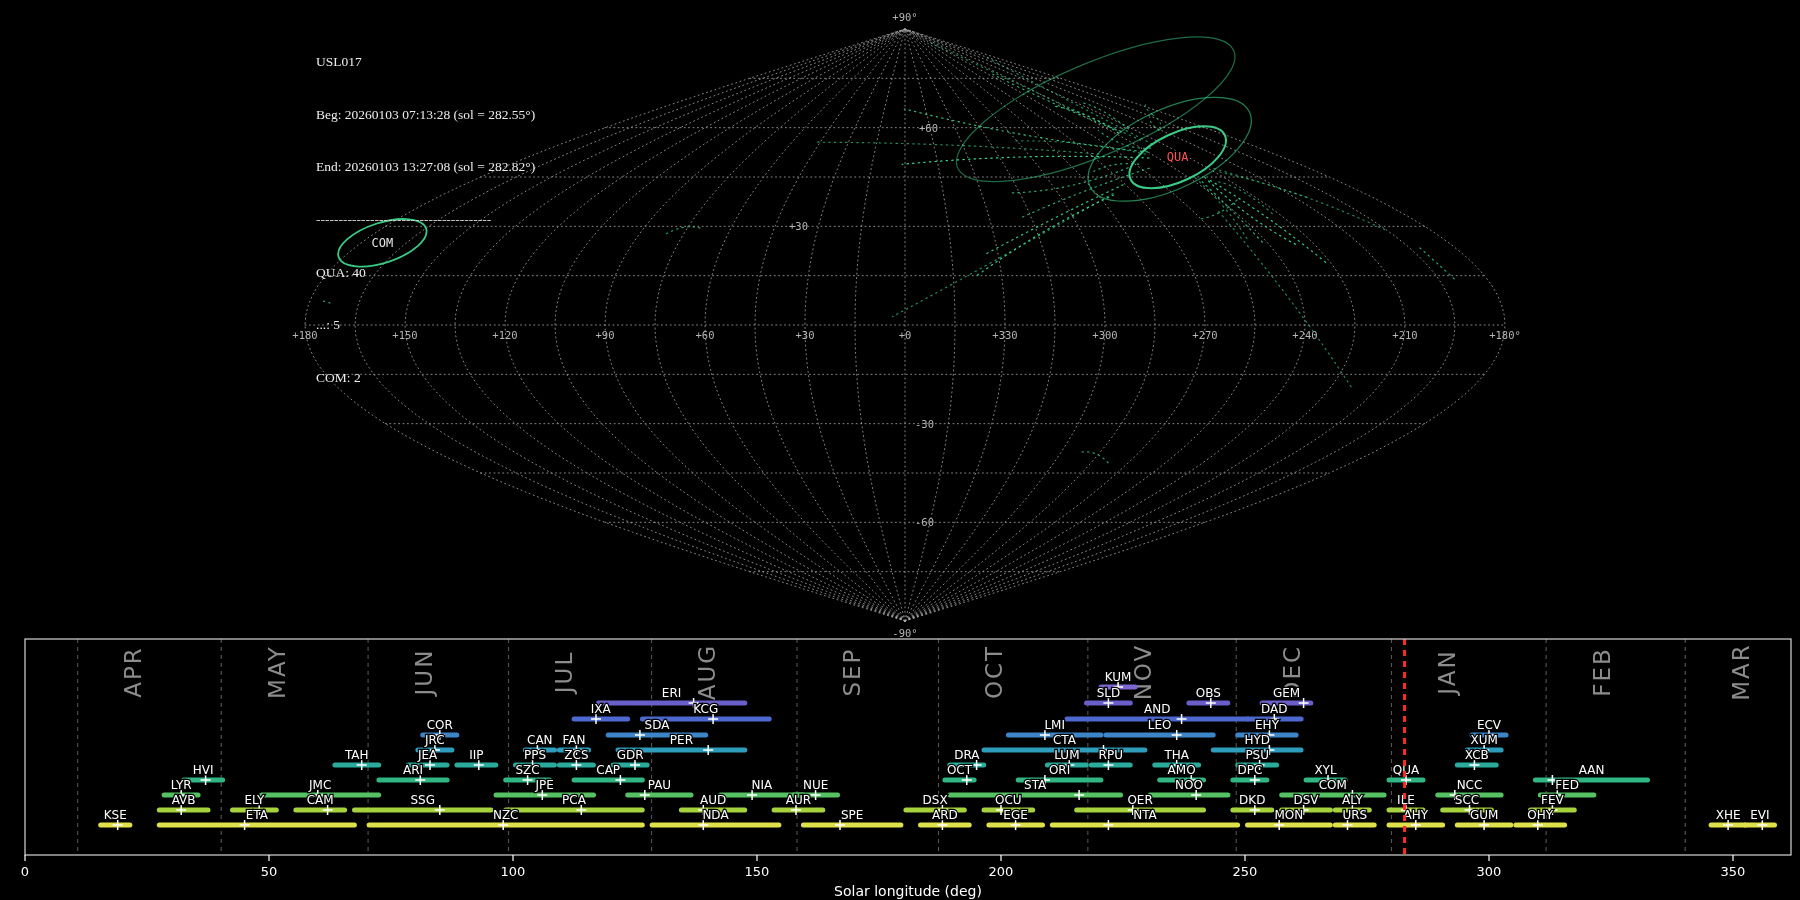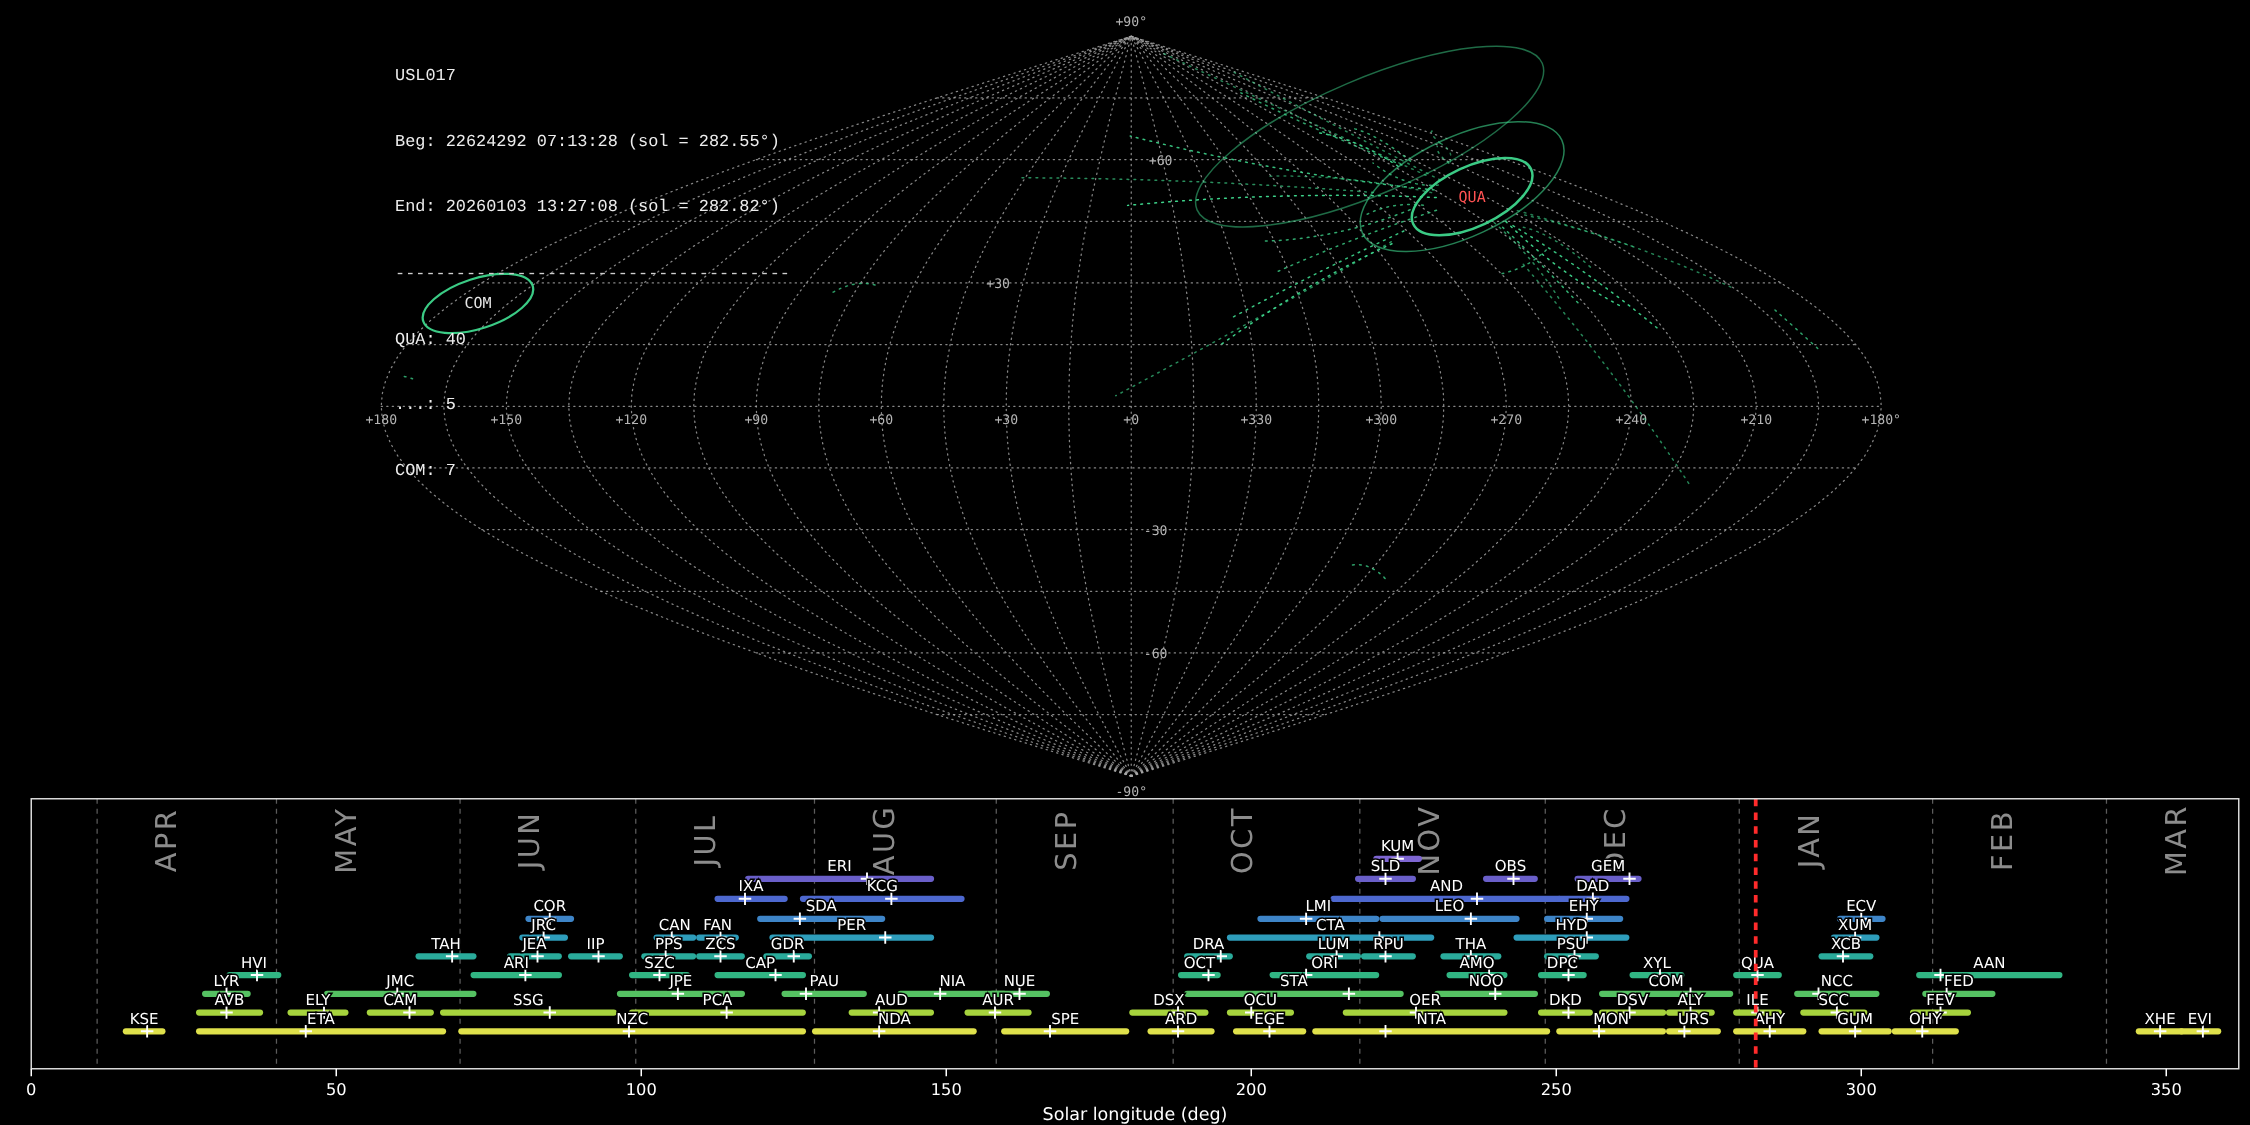--- a/index.html
+++ b/index.html
@@ -1,19 +1,19 @@
 <!DOCTYPE html>
 <html><head>
 <meta charset="utf-8">
 <style>
   html,body{margin:0;padding:0;background:#000;}
   body{width:1800px;height:900px;position:relative;overflow:hidden;
        font-family:"DejaVu Sans",sans-serif;}
   .info{position:absolute;left:316px;top:18px;z-index:2;color:#ededed;
-        font-family:Liberation Mono, monospace;font-size:13.5px;line-height:1.3;
+        font-family:Liberation Serif, serif;font-size:13.5px;line-height:1.3;
         white-space:pre;}
   .info .dim{color:#cfcfcf;}
   svg{position:absolute;left:0;}
   #skymap{top:0;}
   #timeline{top:620px;}
 </style>
 </head>
 <body>
 
 <svg id="skymap" width="1800" height="640">
@@ -413,19 +413,19 @@
     <text x="1245" y="256" fill="#fff" font-size="13" text-anchor="middle" font-family="&quot;DejaVu Sans&quot;,sans-serif">250</text>
     <line x1="1489" y1="235" x2="1489" y2="241" stroke="#fff" stroke-width="1.2"></line>
     <text x="1489" y="256" fill="#fff" font-size="13" text-anchor="middle" font-family="&quot;DejaVu Sans&quot;,sans-serif">300</text>
     <line x1="1733" y1="235" x2="1733" y2="241" stroke="#fff" stroke-width="1.2"></line>
     <text x="1733" y="256" fill="#fff" font-size="13" text-anchor="middle" font-family="&quot;DejaVu Sans&quot;,sans-serif">350</text>
     <text x="908" y="276" fill="#fff" font-size="14" text-anchor="middle" font-family="&quot;DejaVu Sans&quot;,sans-serif">Solar longitude (deg)</text>
   </svg>
 
 <div class="info">
   <div>USL017</div>
-  <div>Beg: 22624292 07:13:28 (sol = 282.55°)</div>
+  <div>Beg: 20260103 07:13:28 (sol = 282.55°)</div>
   <div>End: 20260103 13:27:08 (sol = 282.82°)</div>
   <div class="dim">---------------------------------------</div>
   <div>QUA: 40</div>
   <div>...: 5</div>
-  <div>COM: 7</div>
+  <div>COM: 2</div>
 </div>
 
 </body></html>

